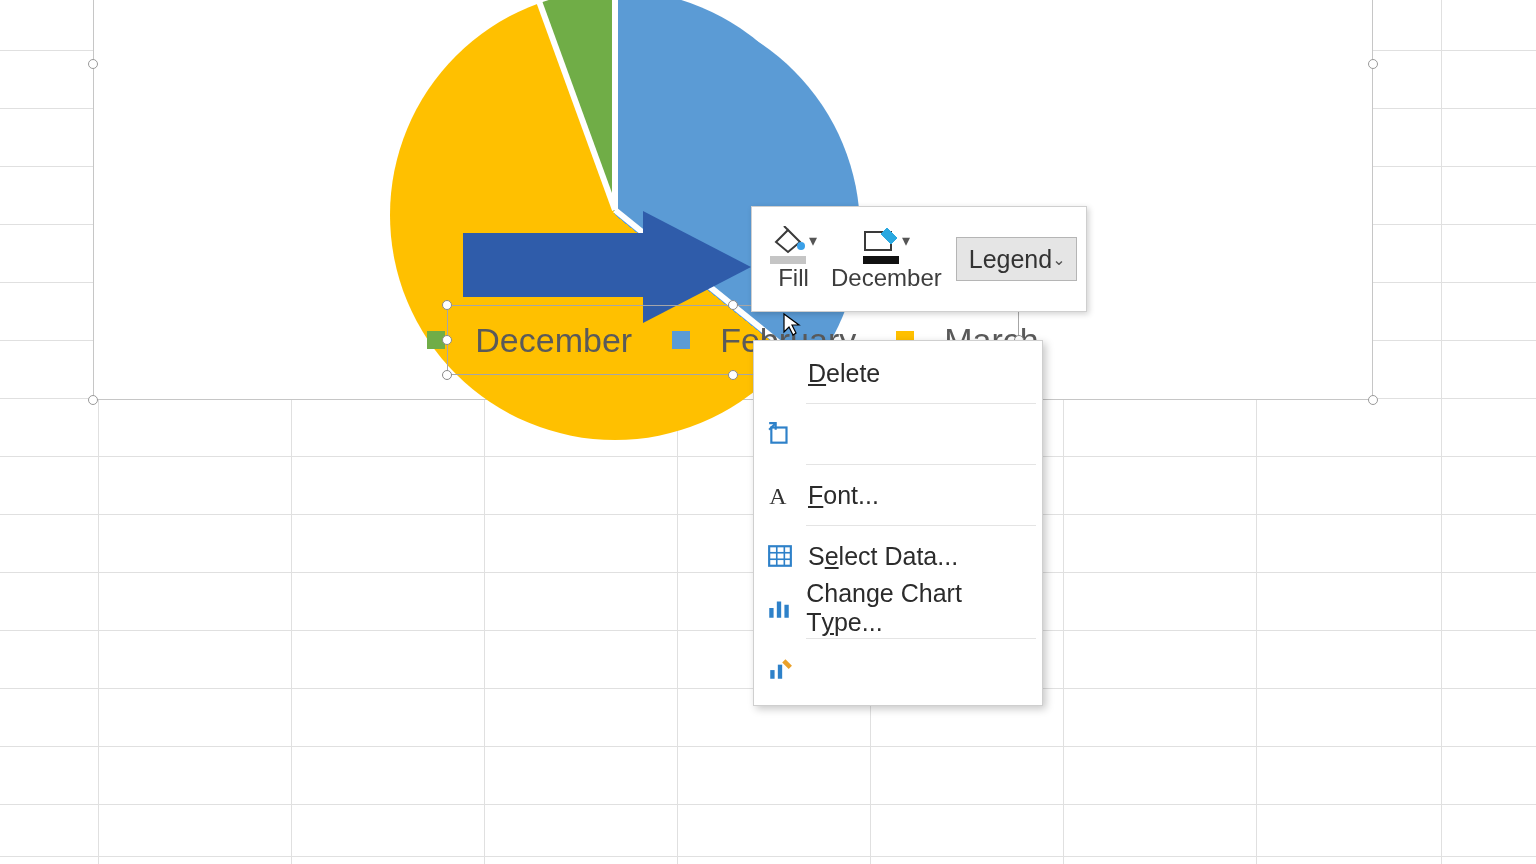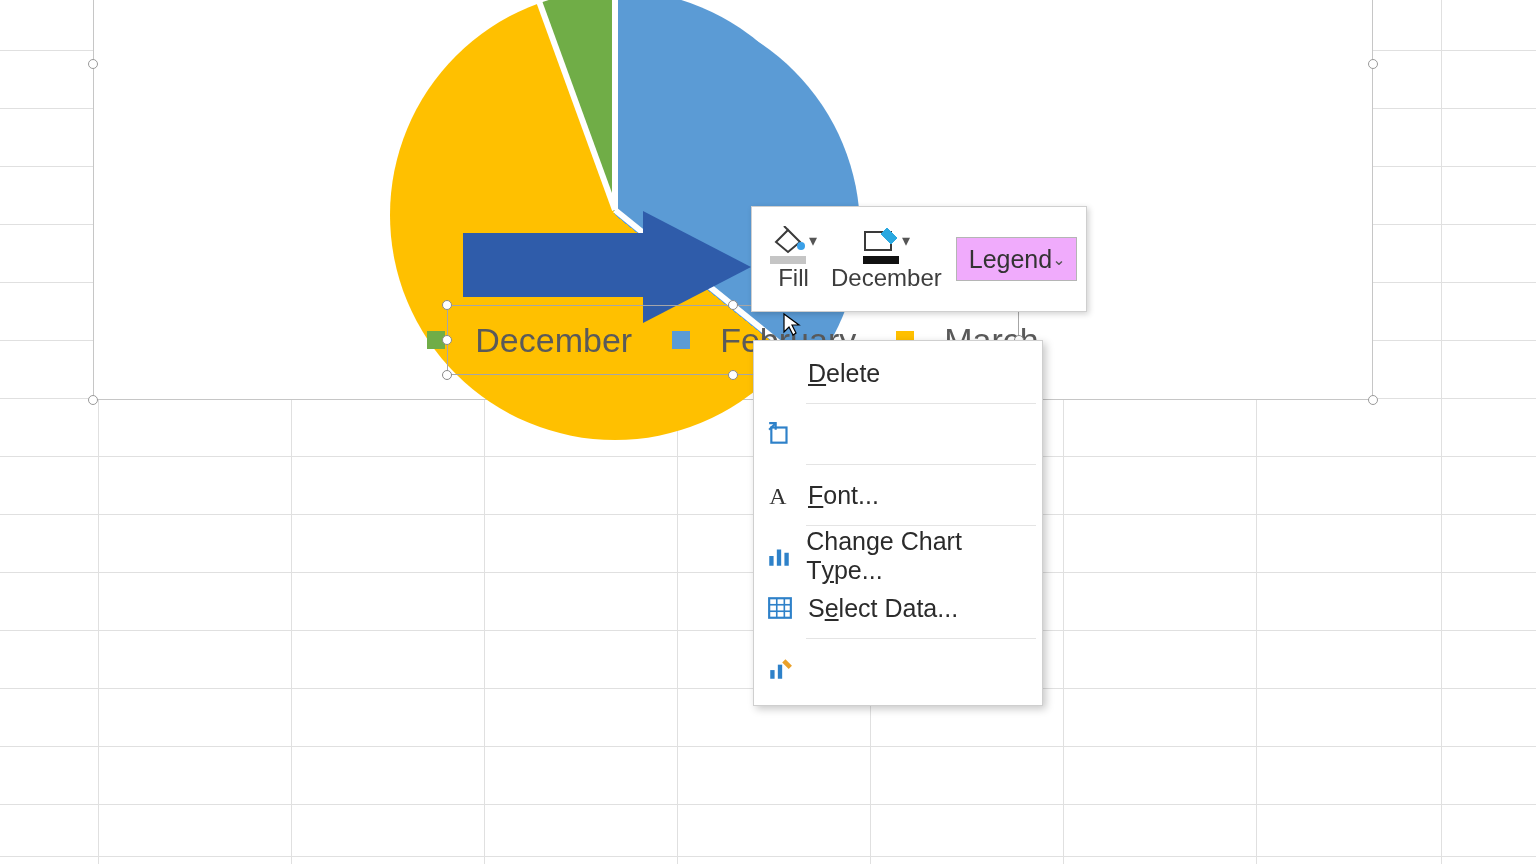--- a/index.html
+++ b/index.html
@@ -134,21 +134,21 @@
     }
     .outline-icon svg{width:36px;height:28px;display:block;}
     .outline-underline{
       width:36px;height:8px;background:#111;margin-top:2px;
     }
     .chev { font-size: 16px; color:#555; padding-bottom: 10px;}
     .combo {
       flex:1; height: 44px; border:1px solid #b5b5b5;
       display:flex; align-items:center; justify-content:space-between;
       padding: 0 10px 0 12px; font-size: 25px; color:#333;
-      background:#f0abfc;
+      background:#e5e5e5;
     }
     .combo .dd { font-size:16px; color:#555; }
 
     
     .context-menu {
       position: absolute;
       left: 753px; top: 340px;
       width: 290px;
       background:#fff; border:1px solid #cfcfcf;
       box-shadow: 3px 3px 8px rgba(0,0,0,0.22);
@@ -284,39 +284,39 @@
       <svg viewBox="0 0 24 24">
           <text x="2" y="20" font-size="22" font-family="Times New Roman" fill="#333">A</text>
         </svg>
     </span>
     <span class="cm-text"><u>F</u>ont...</span>
   </div>
   <div class="cm-sep"></div>
   <div class="cm-item">
     <span class="cm-icon">
       <svg viewBox="0 0 24 24">
-          <rect x="3" y="12" width="4" height="9" fill="#2e81c9"></rect>
-          <rect x="10" y="6" width="4" height="15" fill="#2e81c9"></rect>
-          <rect x="17" y="9" width="4" height="12" fill="#2e81c9"></rect>
-        </svg>
-    </span>
-    <span class="cm-text">Change Chart T<u>y</u>pe...</span>
-  </div>
-  <div class="cm-item">
-    <span class="cm-icon">
-      <svg viewBox="0 0 24 24">
           <rect x="2" y="3" width="20" height="18" fill="none" stroke="#2e81c9" stroke-width="2"></rect>
           <line x1="2" y1="9" x2="22" y2="9" stroke="#2e81c9" stroke-width="1.5"></line>
           <line x1="2" y1="15" x2="22" y2="15" stroke="#2e81c9" stroke-width="1.5"></line>
           <line x1="9" y1="3" x2="9" y2="21" stroke="#2e81c9" stroke-width="1.5"></line>
           <line x1="16" y1="3" x2="16" y2="21" stroke="#2e81c9" stroke-width="1.5"></line>
         </svg>
     </span>
     <span class="cm-text">S<u>e</u>lect Data...</span>
   </div>
+  <div class="cm-item">
+    <span class="cm-icon">
+      <svg viewBox="0 0 24 24">
+          <rect x="3" y="12" width="4" height="9" fill="#2e81c9"></rect>
+          <rect x="10" y="6" width="4" height="15" fill="#2e81c9"></rect>
+          <rect x="17" y="9" width="4" height="12" fill="#2e81c9"></rect>
+        </svg>
+    </span>
+    <span class="cm-text">Change Chart T<u>y</u>pe...</span>
+  </div>
   <div class="cm-sep"></div>
   <div class="cm-item">
     <span class="cm-icon">
       <svg viewBox="0 0 24 24">
           <rect x="3" y="13" width="4" height="8" fill="#2e81c9"></rect>
           <rect x="10" y="8" width="4" height="13" fill="#2e81c9"></rect>
           <path d="M17 3 L23 9 L20 12 L14 6 Z" fill="#eba12a"></path>
         </svg>
     </span>
   </div>

